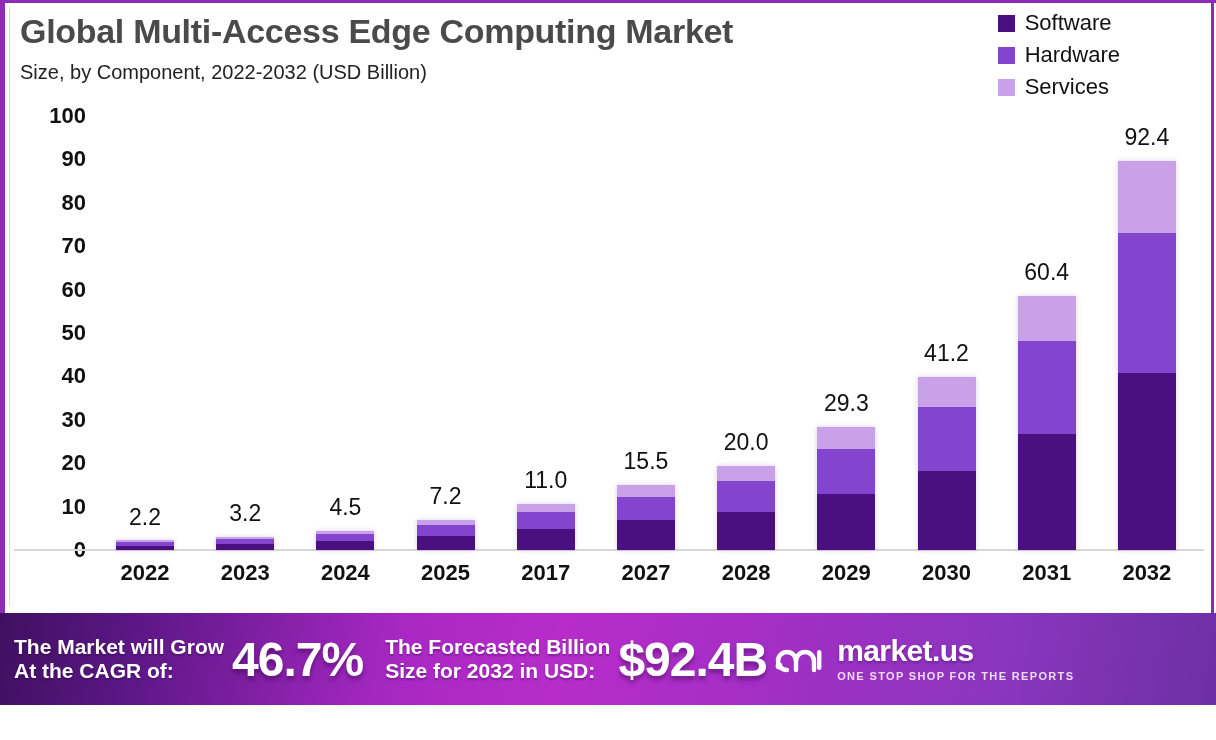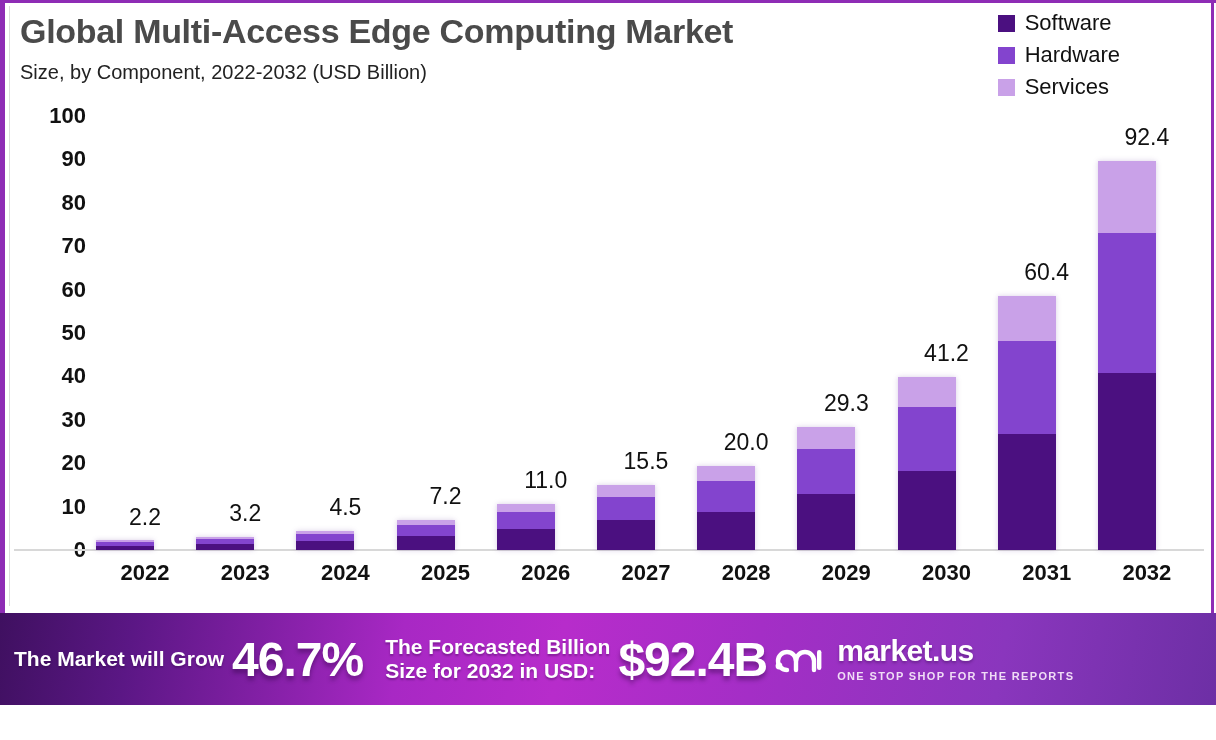--- a/index.html
+++ b/index.html
@@ -95,20 +95,21 @@
     align-items:flex-end;
     justify-content:space-between;
   }
   .bar-col {
     position:relative;
     width:98px;
     height:430px;
     display:flex;
     flex-direction:column;
     justify-content:flex-end;
+    align-items:center;
   }
   .bar-stack {
     position:relative;
     width:58px;
     display:flex;
     flex-direction:column;
     justify-content:flex-end;
     box-shadow:0 0 5px rgba(120,80,160,0.28);
   }
   .seg { width:100%; }
@@ -339,35 +340,36 @@
             <div class="seg seg-hardware" style="height: 140.193px; background: rgb(131, 68, 206);"></div>
             <div class="seg seg-software" style="height: 177.241px; background: rgb(75, 16, 128);"></div>
           </div>
         </div>
       </div>
     <div class="x-axis" id="x-axis">
         <div class="x-tick">2022</div>
         <div class="x-tick">2023</div>
         <div class="x-tick">2024</div>
         <div class="x-tick">2025</div>
-        <div class="x-tick">2026</div>
+        <div class="x-tick">2017</div>
         <div class="x-tick">2027</div>
         <div class="x-tick">2028</div>
         <div class="x-tick">2029</div>
         <div class="x-tick">2030</div>
         <div class="x-tick">2031</div>
         <div class="x-tick">2032</div>
       </div>
   </div>
 
   <div class="banner">
 
     <div class="banner-block b1">
       <div class="banner-caption">
         <div>The Market will Grow</div>
+        <div>At the CAGR of:</div>
       </div>
       <div class="banner-stat">46.7%</div>
     </div>
 
     <div class="banner-block b2">
       <div class="banner-caption">
         <div>The Forecasted Billion</div>
         <div>Size for 2032 in USD:</div>
       </div>
       <div class="banner-stat">$92.4B</div>

